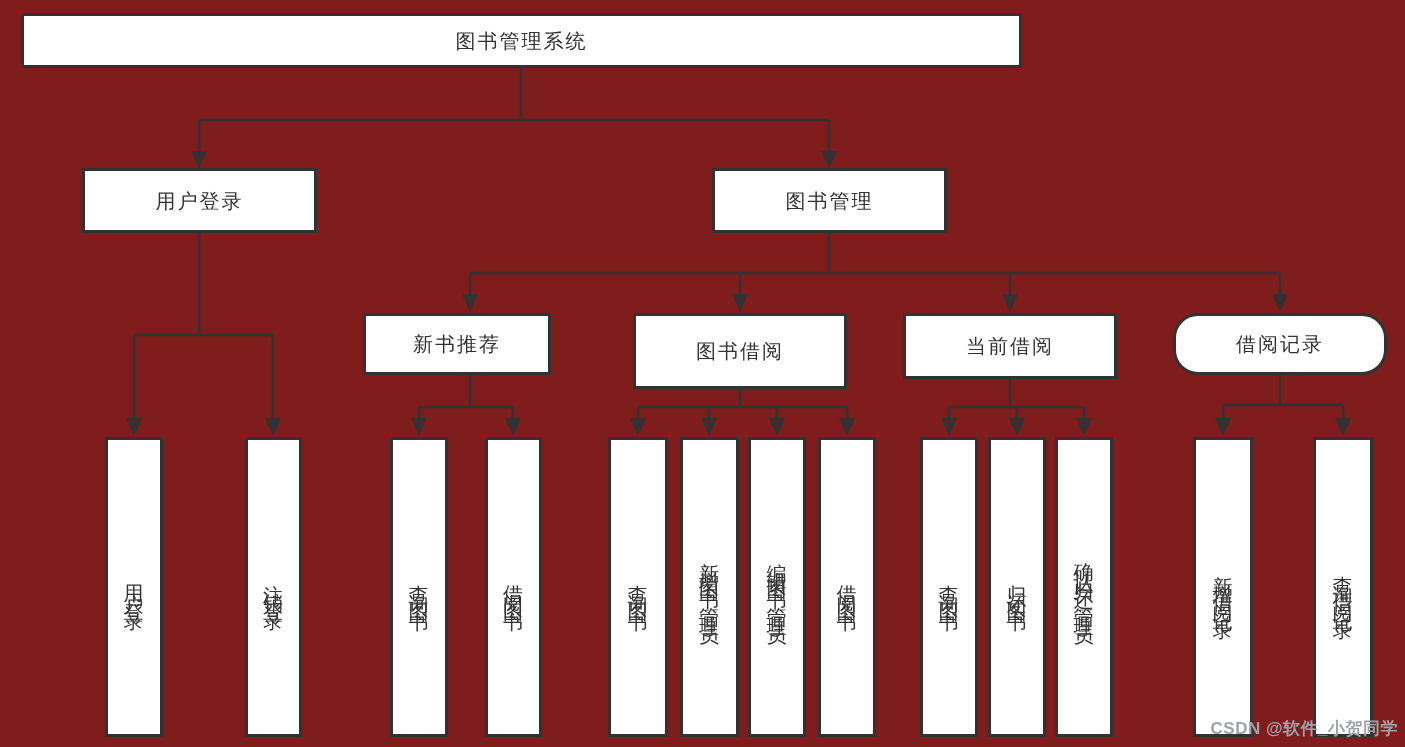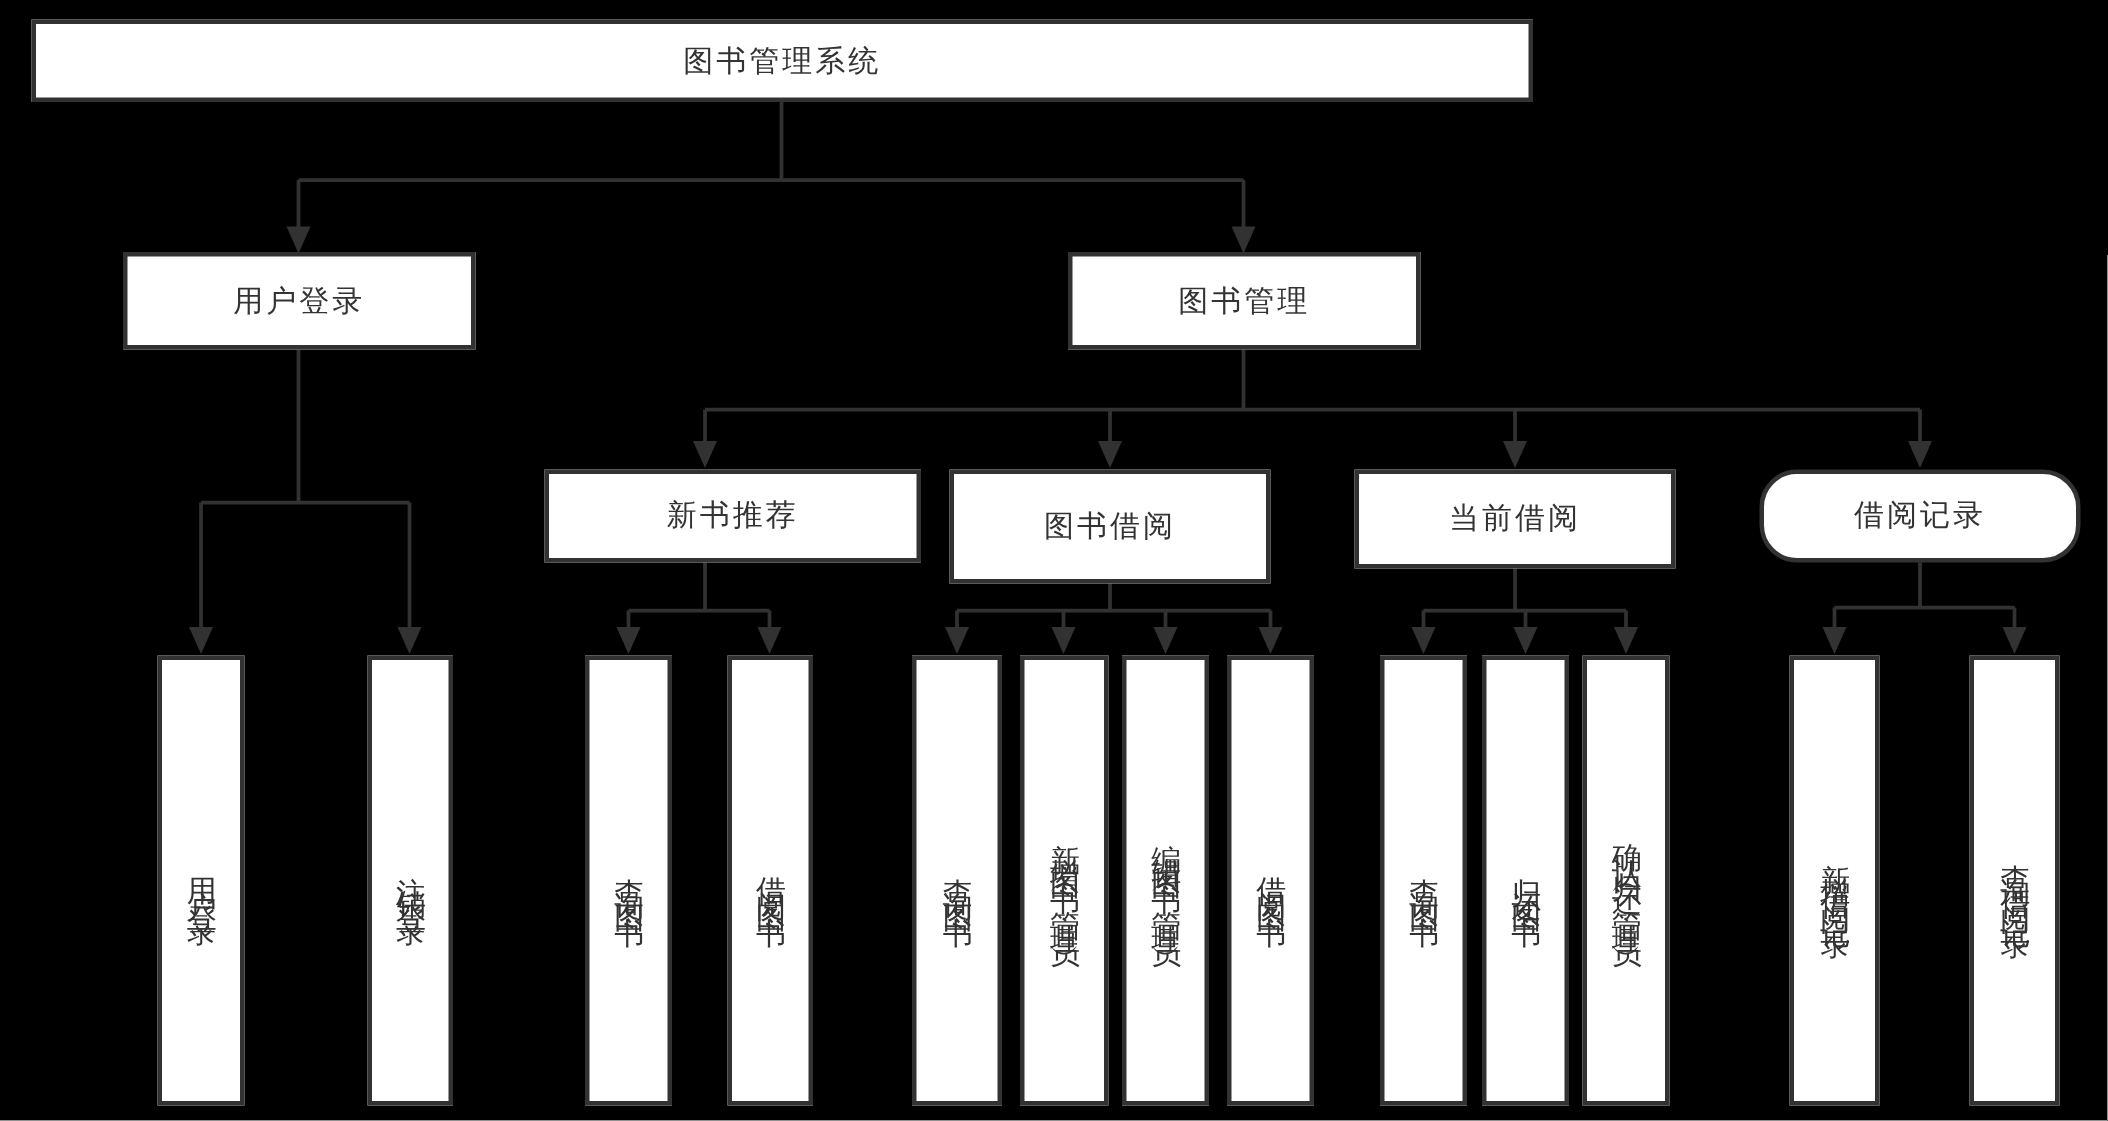--- a/index.html
+++ b/index.html
@@ -1,20 +1,20 @@
 <!DOCTYPE html>
 <html><head>
 <meta charset="utf-8">
 <style>
   html, body { margin: 0; padding: 0; background: #ffffff; }
   .canvas {
     position: relative;
     width: 1405px;
     height: 747px;
-    background: #000000;
+    background: #7f1d1d;
     font-family: Liberation Sans, sans-serif;
     overflow: hidden;
   }
   .connectors {
     position: absolute;
     left: 0; top: 0;
     width: 1405px; height: 747px;
   }
   .node {
     position: absolute;
@@ -96,21 +96,21 @@
     <span>图书管理系统</span>
   </div>
 
   <div class="node h-node" style="left:82px; top:168px; width:235px; height:65px;">
     <span>用户登录</span>
   </div>
   <div class="node h-node" style="left:712px; top:168px; width:235px; height:65px;text-align:right;">
     <span>图书管理</span>
   </div>
 
-  <div class="node h-node" style="left:363px; top:313px; width:251px; height:62px;">
+  <div class="node h-node" style="left:363px; top:313px; width:188px; height:62px;">
     <span>新书推荐</span>
   </div>
   <div class="node h-node" style="left:633px; top:313px; width:214px; height:76px;">
     <span>图书借阅</span>
   </div>
   <div class="node h-node" style="left:903px; top:313px; width:214px; height:66px;">
     <span>当前借阅</span>
   </div>
   <div class="node h-node" style="left:1173px; top:313px; width:214px; height:62px;border-radius:25px;">
     <span>借阅记录</span>
@@ -153,14 +153,15 @@
     <span>确认归还（管理员）</span>
   </div>
 
   <div class="node v-node" style="left:1193px; top:437px; width:60px; height:300px;">
     <span>新增借阅记录</span>
   </div>
   <div class="node v-node" style="left:1313px; top:437px; width:60px; height:300px;">
     <span>查询借阅记录</span>
   </div>
 
+  <div class="watermark">CSDN @软件_小贺同学</div>
 
 </div>
 
 </body></html>

